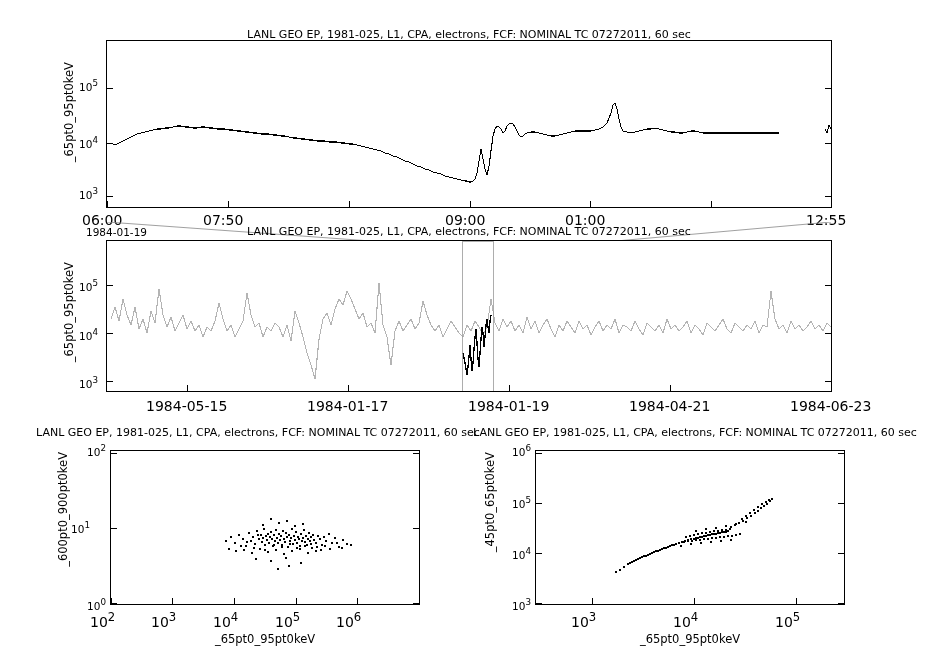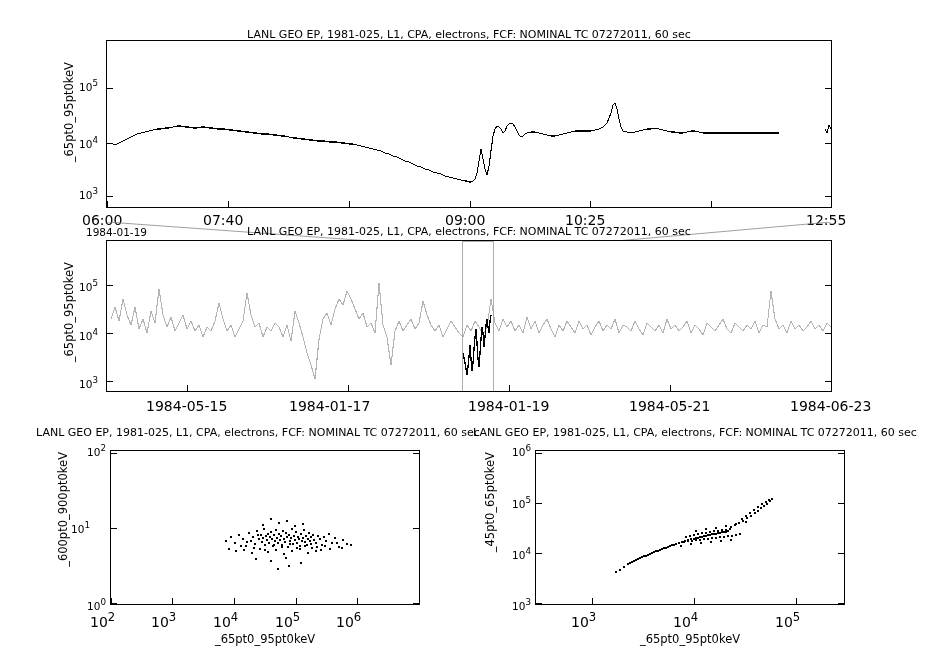--- a/index.html
+++ b/index.html
@@ -66,24 +66,24 @@
         <line x1="483" y1="166" x2="483" y2="160"></line>
         <line x1="604" y1="166" x2="604" y2="160"></line>
         <line x1="724" y1="166" x2="724" y2="160"></line>
       </g>
       <polyline fill="none" stroke="#000" stroke-width="1.1" points="6,104 10,103 14,101 18,99 22,97 26,95 30,93 34,92 38,91 42,90 46,89 50,88 54,88 58,87 62,87 66,86 70,85 74,85 78,86 82,86 86,87 90,87 94,86 98,86 102,87 106,87 110,88 114,88 118,88 122,89 126,89 130,90 134,90 138,91 142,91 146,92 150,92 154,93 158,93 162,93 166,94 170,94 174,95 178,95 182,96 186,97 190,97 194,98 198,98 202,99 206,99 210,100 214,100 218,100 222,101 226,101 230,101 234,102 238,102 242,103 246,103 250,104 254,105 258,106 262,107 266,108 270,109 274,110 278,112 282,113 286,115 290,116 294,118 298,120 302,121 306,123 310,125 314,126 318,128 322,129 326,131 330,132 334,133 338,135 342,136 346,137 350,138 354,139 358,140 360,140 362,141 364,141 366,140 368,138 370,132 372,120 374,108 376,118 378,128 380,134 382,125 384,110 386,95 388,88 390,85 392,86 394,88 396,92 398,90 400,85 402,83 404,82 406,83 408,86 410,90 412,94 414,96 416,95 418,93 420,92 424,91 428,91 432,92 436,93 440,94 444,95 448,95 452,94 456,93 460,92 464,91 468,90 472,90 476,90 480,90 484,90 488,89 492,88 496,86 500,82 504,72 506,64 508,62 510,68 512,78 514,86 516,90 520,91 524,92 528,91 532,90 536,89 540,88 544,88 548,87 552,88 556,89 560,90 564,91 568,91 572,92 576,92 580,91 584,90 588,90 592,91 596,92 600,92 604,92 608,92 612,92 616,92 620,92 624,92 628,92 632,92 636,92 640,92 644,92 648,92 652,92 656,92 660,92 664,92 668,92 672,92"></polyline>
       <polyline fill="none" stroke="#000" stroke-width="1.1" points="718,88 720,92 722,84 724,88"></polyline>
     </svg>
   </div>
 
   <div class="tick-x" style="left:82px;top:212px;width:48px;">06:00</div>
-  <div class="tick-x" style="left:203px;top:212px;width:48px;">07:40</div>
+  <div class="tick-x" style="left:203px;top:212px;width:48px;">07:50</div>
   <div class="tick-x" style="left:336px;top:212px;width:48px;margin-top:40px;">08:00</div>
   <div class="tick-x" style="left:445px;top:212px;width:48px;">09:00</div>
-  <div class="tick-x" style="left:565px;top:212px;width:48px;">10:25</div>
+  <div class="tick-x" style="left:565px;top:212px;width:48px;">01:00</div>
   <div class="tick-x" style="left:686px;top:212px;width:48px;margin-top:48px;">11:00</div>
   <div class="tick-x" style="left:806px;top:212px;width:48px;">12:55</div>
 
   <div class="sub-date" style="left:86px;top:226px;">1984-01-19</div>
 </div>
 
 <svg class="panel" style="left:0;top:222px;" width="926" height="30">
   <line x1="107" y1="0" x2="496" y2="28" stroke="#888" stroke-width="0.8"></line>
   <line x1="831" y1="0" x2="514" y2="28" stroke="#888" stroke-width="0.8"></line>
 </svg>
@@ -114,23 +114,23 @@
         <line x1="563" y1="150" x2="563" y2="144"></line>
         <line x1="724" y1="150" x2="724" y2="144"></line>
       </g>
       <polyline fill="none" stroke="#b4b4b4" stroke-width="1.1" points="4,78 8,66 12,80 16,58 20,74 24,84 28,66 32,88 36,78 40,92 44,70 48,82 52,48 56,74 60,86 64,76 68,90 72,82 76,74 80,88 84,80 88,90 92,84 96,96 100,86 104,90 108,80 112,62 116,78 120,90 124,84 128,96 132,88 136,80 140,52 144,74 148,86 152,82 156,96 160,86 164,90 168,82 172,86 176,96 180,84 184,100 188,70 192,82 196,96 200,112 204,124 208,138 212,98 216,78 220,72 224,84 228,68 232,58 236,64 240,50 244,58 248,68 252,78 256,72 260,86 264,82 268,92 272,42 276,84 280,96 284,124 288,90 292,80 296,90 300,84 304,78 308,88 312,82 316,60 320,74 324,84 328,90 332,84 336,96 340,88 344,80 348,86 352,92 356,96 360,84 364,90 368,80 372,86 376,94 380,86 384,58 388,82 392,90 396,78 400,86 404,80 408,90 412,84 416,92 420,76 424,88 428,80 432,92 436,84 440,78 444,88 448,96 452,84 456,90 460,80 464,86 468,92 472,80 476,88 480,84 484,94 488,86 492,80 496,90 500,84 504,88 508,78 512,92 516,84 520,86 524,90 528,80 532,88 536,94 540,82 544,86 548,90 552,84 556,92 560,78 564,88 568,84 572,90 576,86 580,80 584,92 588,84 592,88 596,94 600,82 604,86 608,90 612,84 616,78 620,88 624,92 628,82 632,86 636,90 640,84 644,88 648,80 652,92 656,84 660,86 664,50 668,78 672,88 676,84 680,92 684,80 688,88 692,84 696,90 700,86 704,80 708,88 712,84 716,90 720,82 724,86"></polyline>
       <polyline fill="none" stroke="#000" stroke-width="1.3" points="356,112 358,122 360,134 361,126 362,116 363,104 364,118 365,130 366,122 367,108 368,96 369,88 370,102 371,118 372,126 373,112 374,98 375,86 376,92 377,106 378,96 379,84 380,78 381,86 382,92 383,80 384,74"></polyline>
       <rect x="355" y="0" width="31" height="150" fill="none" stroke="#999" stroke-width="0.8"></rect>
     </svg>
   </div>
 
   <div class="tick-x" style="left:146px;top:398px;width:80px;">1984-05-15</div>
-  <div class="tick-x" style="left:289px;top:398px;width:80px;">1984-01-17</div>
+  <div class="tick-x" style="left:307px;top:398px;width:80px;">1984-01-17</div>
   <div class="tick-x" style="left:468px;top:398px;width:80px;">1984-01-19</div>
-  <div class="tick-x" style="left:629px;top:398px;width:80px;">1984-05-21</div>
+  <div class="tick-x" style="left:629px;top:398px;width:80px;">1984-04-21</div>
   <div class="tick-x" style="left:790px;top:398px;width:80px;">1984-06-23</div>
 </div>
 
 <div class="panel">
   <div class="plot-title" style="left:36px;top:426px;width:440px;">LANL GEO EP, 1981-025, L1, CPA, electrons, FCF: NOMINAL TC 07272011, 60 sec</div>
 
   <div class="ylabel" style="left:56px;top:452px;">
     <span style="display:inline-block;transform:rotate(-90deg) translate(-100%,0);transform-origin:left top;">_600pt0_900pt0keV</span>
   </div>
 

